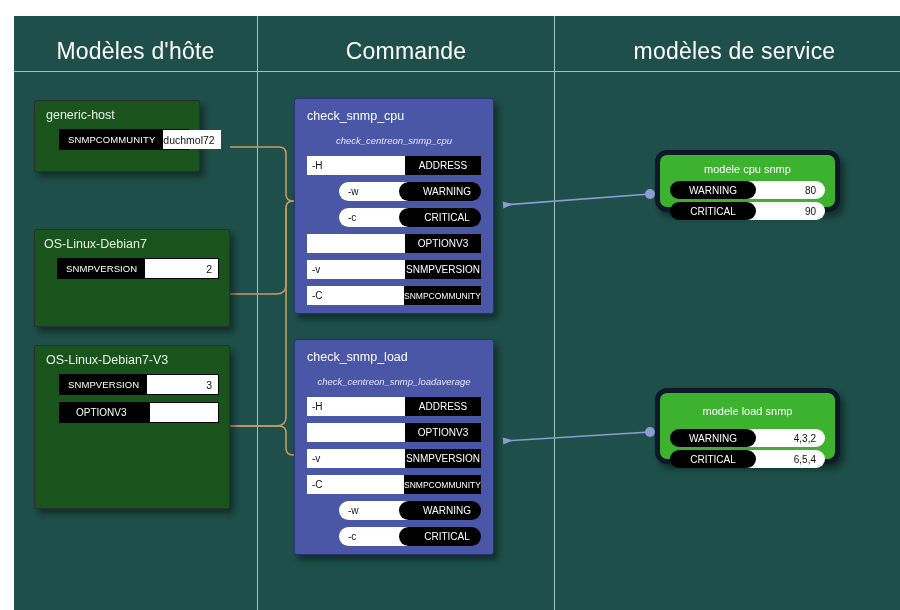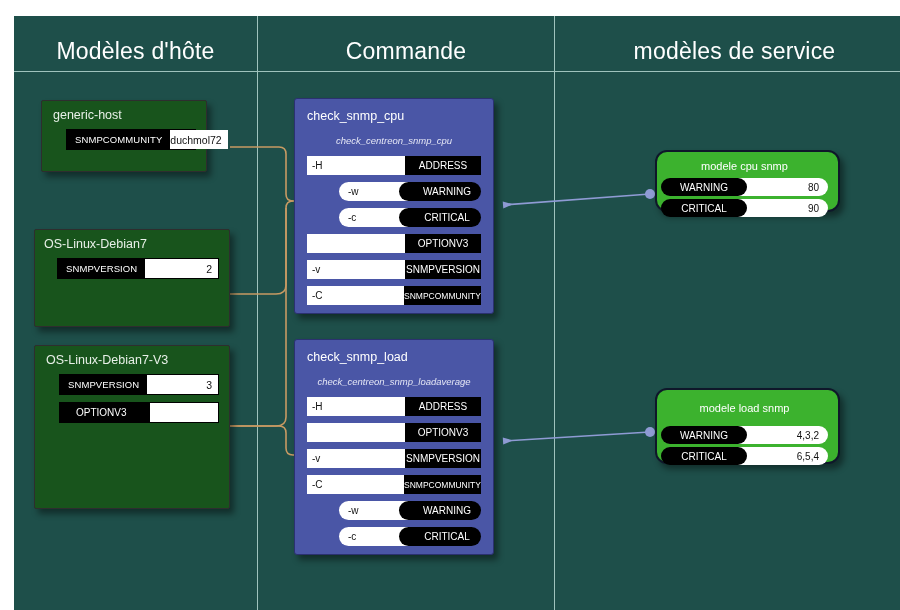--- a/index.html
+++ b/index.html
@@ -203,23 +203,23 @@
     border-radius: 10px;
     margin-left: -26px;
     position: relative;
     z-index: 2;
     padding-left: 14px;
   }
 
   
   .svc-node {
     background: #3cb22e;
-    border: 2px solid #0f172a;
+    border: 5px solid #0f172a;
     border-radius: 12px;
-    padding: 6px 10px 10px 4px;
+    padding: 6px 10px 10px 10px;
   }
   .svc-title {
     color: #ffffff;
     font-size: 11px;
     text-align: center;
     margin: 2px 0 6px 0;
     white-space: nowrap;
   }
   .svc-row {
     display: flex;
@@ -299,21 +299,21 @@
 
       <path d="M216,410 L265,410 Q272,410 272,417 L272,432 Q272,439 279,439 L327,439" fill="none" stroke="#c79a63" stroke-width="1.6" marker-end="url(#arrowOrange)"></path>
 
       <circle cx="636" cy="178" r="5" fill="#8f9bd4"></circle>
       <path d="M636,178 L489,189" fill="none" stroke="#8f9bd4" stroke-width="1.6" marker-end="url(#arrowBlue)"></path>
 
       <circle cx="636" cy="416" r="5" fill="#8f9bd4"></circle>
       <path d="M636,416 L489,425" fill="none" stroke="#8f9bd4" stroke-width="1.6" marker-end="url(#arrowBlue)"></path>
     </svg>
 
-    <div class="node host-node" style="left:20px; top:84px; width:166px; height:72px;margin-left:7px;">
+    <div class="node host-node" style="left:20px; top:84px; width:166px; height:72px;">
       <div class="host-title">generic-host</div>
       <div class="kv-row" style="margin-left:14px;">
         <div class="kv-key">SNMPCOMMUNITY</div>
         <div class="kv-val">duchmol72</div>
       </div>
     </div>
 
     <div class="node host-node" style="left:20px; top:213px; width:196px; height:98px;padding-left:8px;">
       <div class="host-title">OS-Linux-Debian7</div>
       <div class="kv-row" style="margin-left:14px;">

